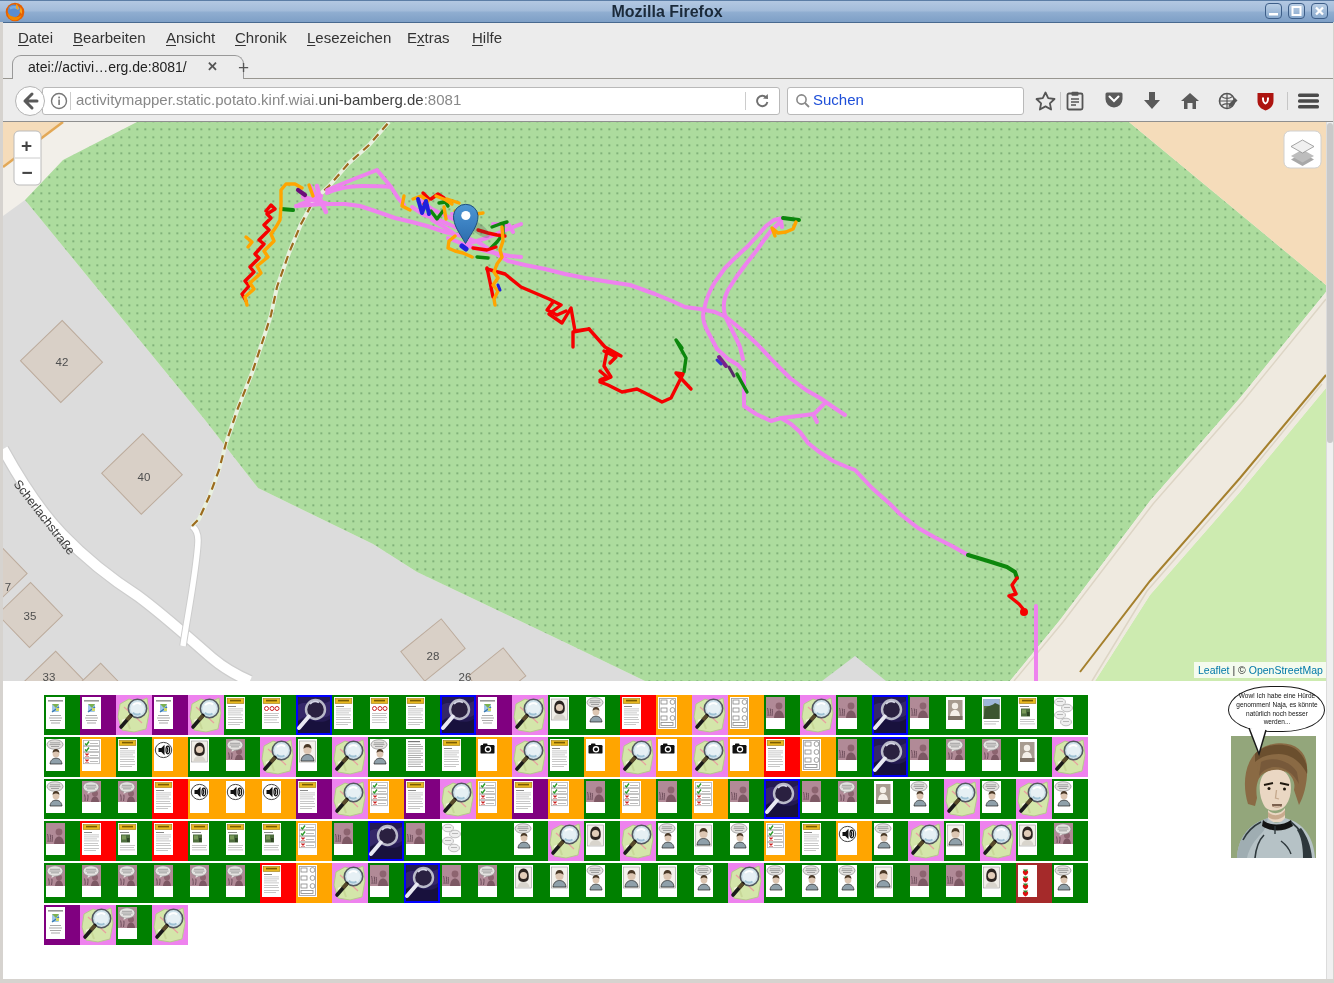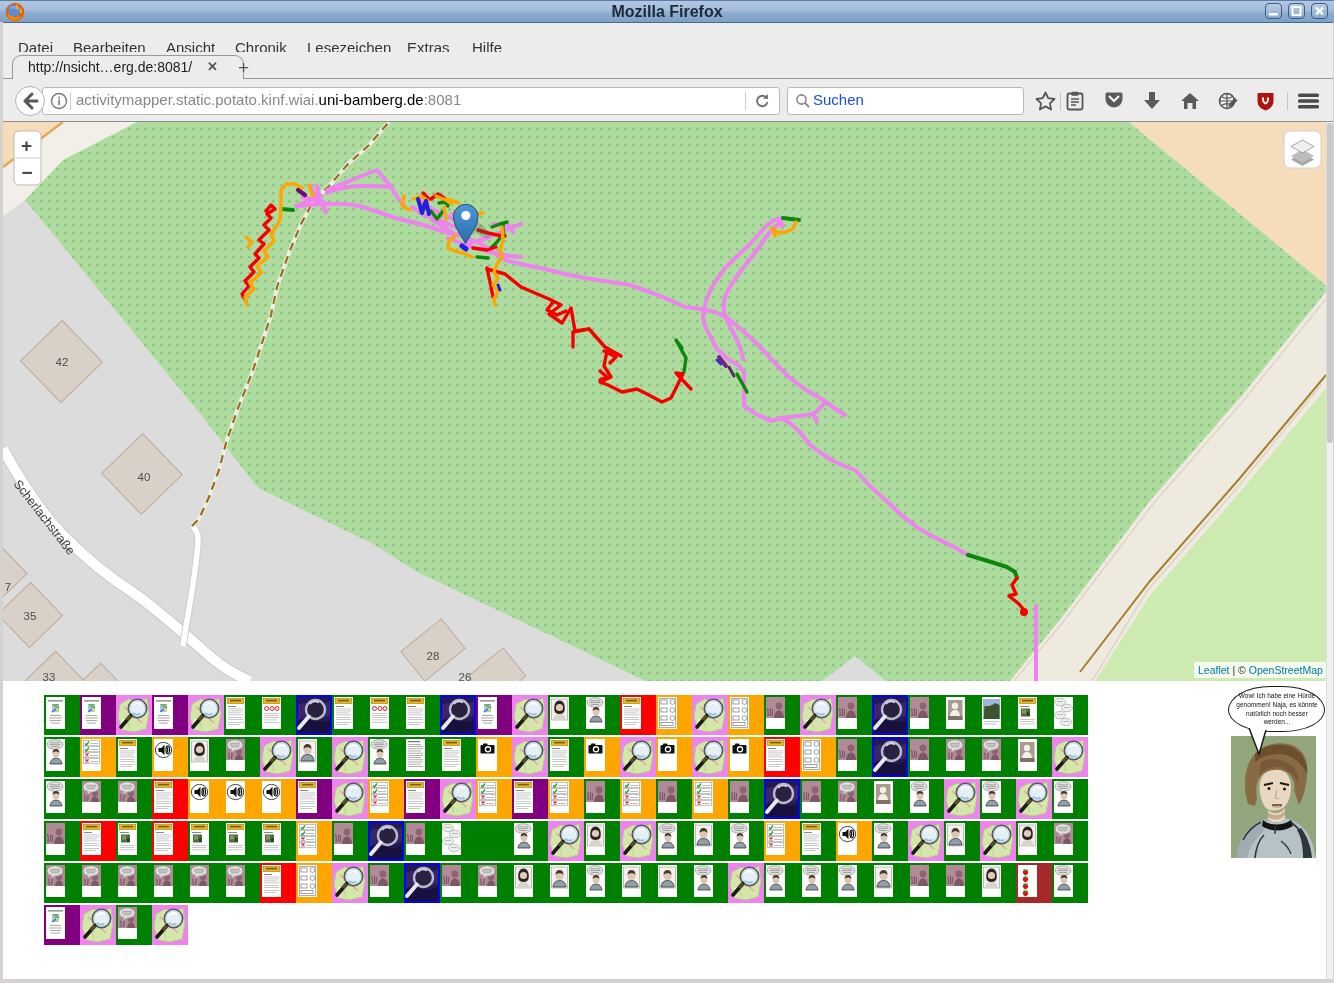--- a/index.html
+++ b/index.html
@@ -3,35 +3,35 @@
 <style>
 *{margin:0;padding:0;box-sizing:border-box}
 body{width:1334px;height:983px;position:relative;background:#fff;font-family:"Liberation Sans",sans-serif;overflow:hidden}
 .abs{position:absolute}
 
 #titlebar{left:0;top:0;width:1334px;height:23px;background:linear-gradient(#b3c8e2 0%,#a3bcda 45%,#8fadd0 55%,#7e9fc6 100%);border-top:1px solid #5c7ea6;border-bottom:1px solid #48698f}
 #title{width:100%;text-align:center;font-size:16px;font-weight:bold;color:#1b2a3a;line-height:21px}
 .winbtn{top:3px;width:17px;height:16px;border:1px solid #3d5e88;border-radius:4px;background:linear-gradient(#b9cee5,#88a9cd);color:#fff;text-align:center}
 
 #menubar{left:0;top:23px;width:1334px;height:29px;background:#ececec;color:#333;font-size:15px}
-#menubar span{position:absolute;top:16px}
+#menubar span{position:absolute;top:6px}
 #menubar u{text-decoration:underline;text-underline-offset:2px}
 
 #tabbar{left:0;top:52px;width:1334px;height:28px;background:#ececec}
 #tabline{left:0;top:78px;width:1334px;height:1px;background:#989690}
 #tab{left:12px;top:55px;width:232px;height:24px;background:#ececec;border:1px solid #999;border-bottom:none;border-radius:9px 9px 0 0;z-index:2}
 #tabtxt{left:28px;top:59px;font-size:14px;color:#222;z-index:3}
 #tabclose{left:207px;top:59px;font-size:13px;color:#555;font-weight:bold;z-index:3}
 #newtab{left:238px;top:57px;font-size:19px;color:#555;z-index:3}
 
 #navbar{left:0;top:80px;width:1334px;height:42px;background:#ececec;border-bottom:1px solid #8f8f8f}
 #backbtn{left:15px;top:86px;width:30px;height:30px;border-radius:50%;background:#fdfdfd;border:1px solid #b4b4b4;z-index:3}
 #urlbox{left:42px;top:87px;width:738px;height:28px;background:#fff;border:1px solid #b9b9b9;border-radius:3px}
 #urltxt{left:76px;top:91px;font-size:15px;color:#888}
-#urltxt b{color:#000000;font-weight:normal}
+#urltxt b{color:#404040;font-weight:normal}
 #searchbox{left:787px;top:87px;width:237px;height:28px;background:#fff;border:1px solid #b9b9b9;border-radius:3px}
 #searchtxt{left:813px;top:91px;font-size:15px;color:#1d4ed8}
 
 #map{left:3px;top:122px;width:1324px;height:559px;background:#f2efe9}
 
 #lower{left:0;top:681px;width:1334px;height:298px;background:#fff}
 
 #sbar{left:1326px;top:122px;width:7px;height:857px;background:#f0f0f0;border-left:1px solid #dcdcdc}
 #sthumb{left:1327px;top:123px;width:6px;height:320px;background:#c9c9c9;border-radius:3px}
 
@@ -67,21 +67,21 @@
  <span style="left:73px"><u>B</u>earbeiten</span>
  <span style="left:166px"><u>A</u>nsicht</span>
  <span style="left:235px"><u>C</u>hronik</span>
  <span style="left:307px"><u>L</u>esezeichen</span>
  <span style="left:407px">E<u>x</u>tras</span>
  <span style="left:472px"><u>H</u>ilfe</span>
 </div>
 <div class="abs" id="tabbar"></div>
 <div class="abs" id="tabline"></div>
 <div class="abs" id="tab"></div>
-<div class="abs" id="tabtxt">http://nsicht…erg.de:8081/</div>
+<div class="abs" id="tabtxt">atei://activi…erg.de:8081/</div>
 <div class="abs" id="tabclose">✕</div>
 <div class="abs" id="newtab">+</div>
 <div class="abs" id="navbar"></div>
 <div class="abs" id="urlbox"></div>
 <div class="abs" id="backbtn"></div>
 <svg class="abs" style="left:20px;top:91px;z-index:4" width="20" height="20">
     <path d="M12,3 L5,10 L12,17 M5,10 L17,10" stroke="#585858" stroke-width="3" fill="none" stroke-linecap="round" stroke-linejoin="round"></path>
   </svg>
 <svg class="abs" style="left:50px;top:92px" width="20" height="18">
  <circle cx="9" cy="9" r="7.5" fill="none" stroke="#777" stroke-width="1.4"></circle>

